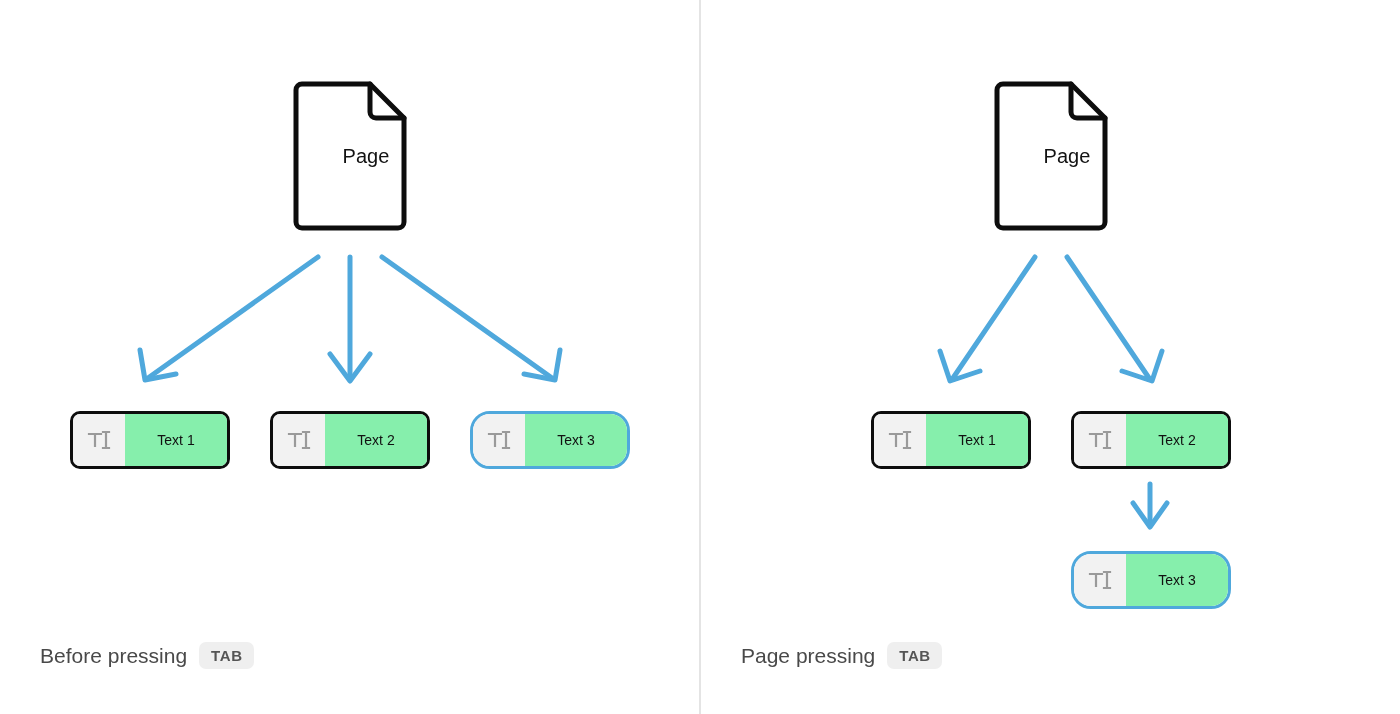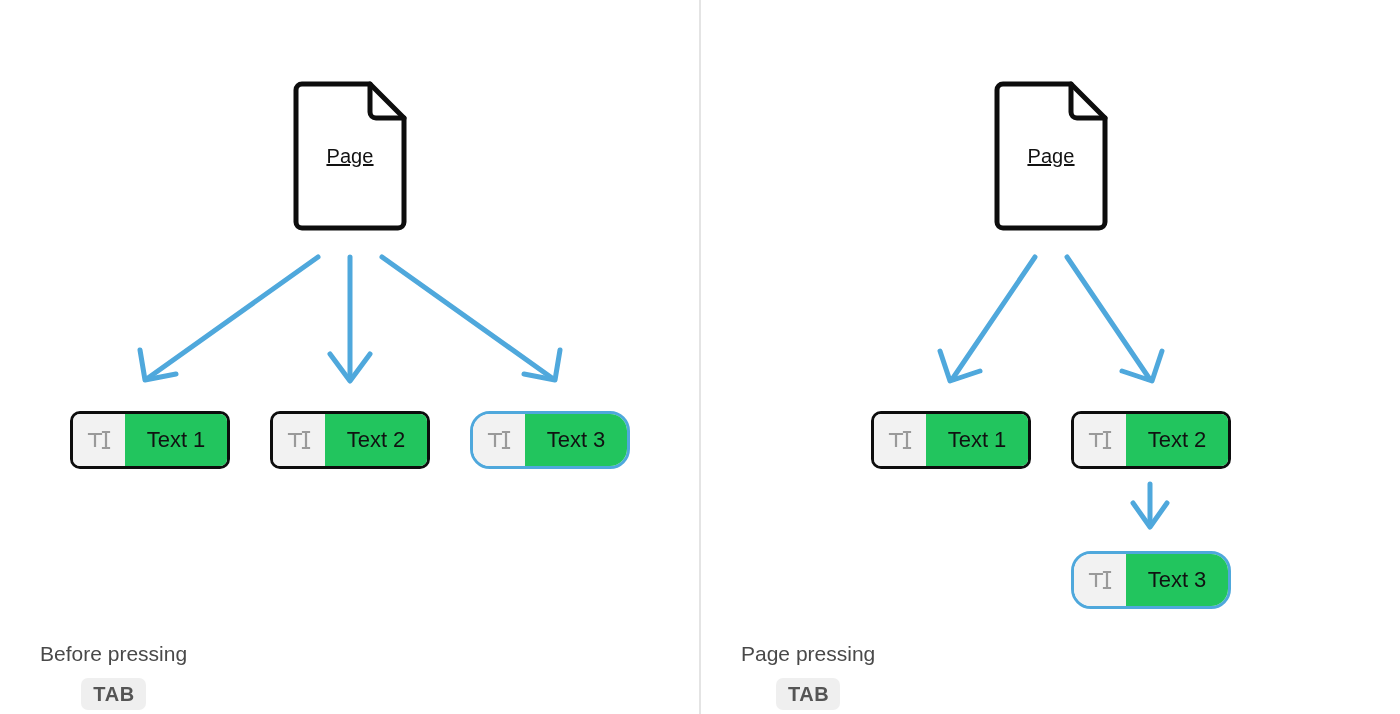--- a/index.html
+++ b/index.html
@@ -47,31 +47,30 @@
 
   
   .page-node {
     position: absolute;
     width: 120px;
     height: 156px;
   }
   .page-node svg { display: block; }
   .page-label {
     position: absolute;
-    left: 0;
+    left: 16px;
     top: 0;
     width: 120px;
     height: 156px;
     display: flex;
     align-items: center;
     justify-content: center;
     font-size: 20px;
     color: #121212;
     letter-spacing: 0.1px;
-    text-decoration: underline;
   }
 
   
   .textbox {
     position: absolute;
     height: 58px;
     display: flex;
     align-items: stretch;
     border: 3px solid #0d0d0d;
     border-radius: 10px;
@@ -90,45 +89,44 @@
     align-items: center;
     justify-content: center;
     flex: 0 0 52px;
   }
   .textbox .tb-label {
     flex: 1 1 auto;
     display: flex;
     align-items: center;
     justify-content: center;
     padding: 0 14px;
-    font-size: 22px;
+    font-size: 14px;
     color: #111111;
-    background: #22c55e;
+    background: #86efac;
     white-space: nowrap;
   }
 
   
   .caption {
     position: absolute;
     display: flex;
     align-items: center;
     gap: 12px;
     font-size: 21px;
     color: #494949;
-    flex-direction: column;
   }
   .kbd {
     display: inline-flex;
     align-items: center;
     justify-content: center;
     background: #efefef;
     color: #555555;
     border-radius: 7px;
     padding: 6px 11px 6px 12px;
-    font-size: 20px;
+    font-size: 15px;
     font-weight: bold;
     letter-spacing: 0.6px;
     line-height: 1;
   }
 </style>
 </head>
 <body>
 
 <div id="stage">
 

